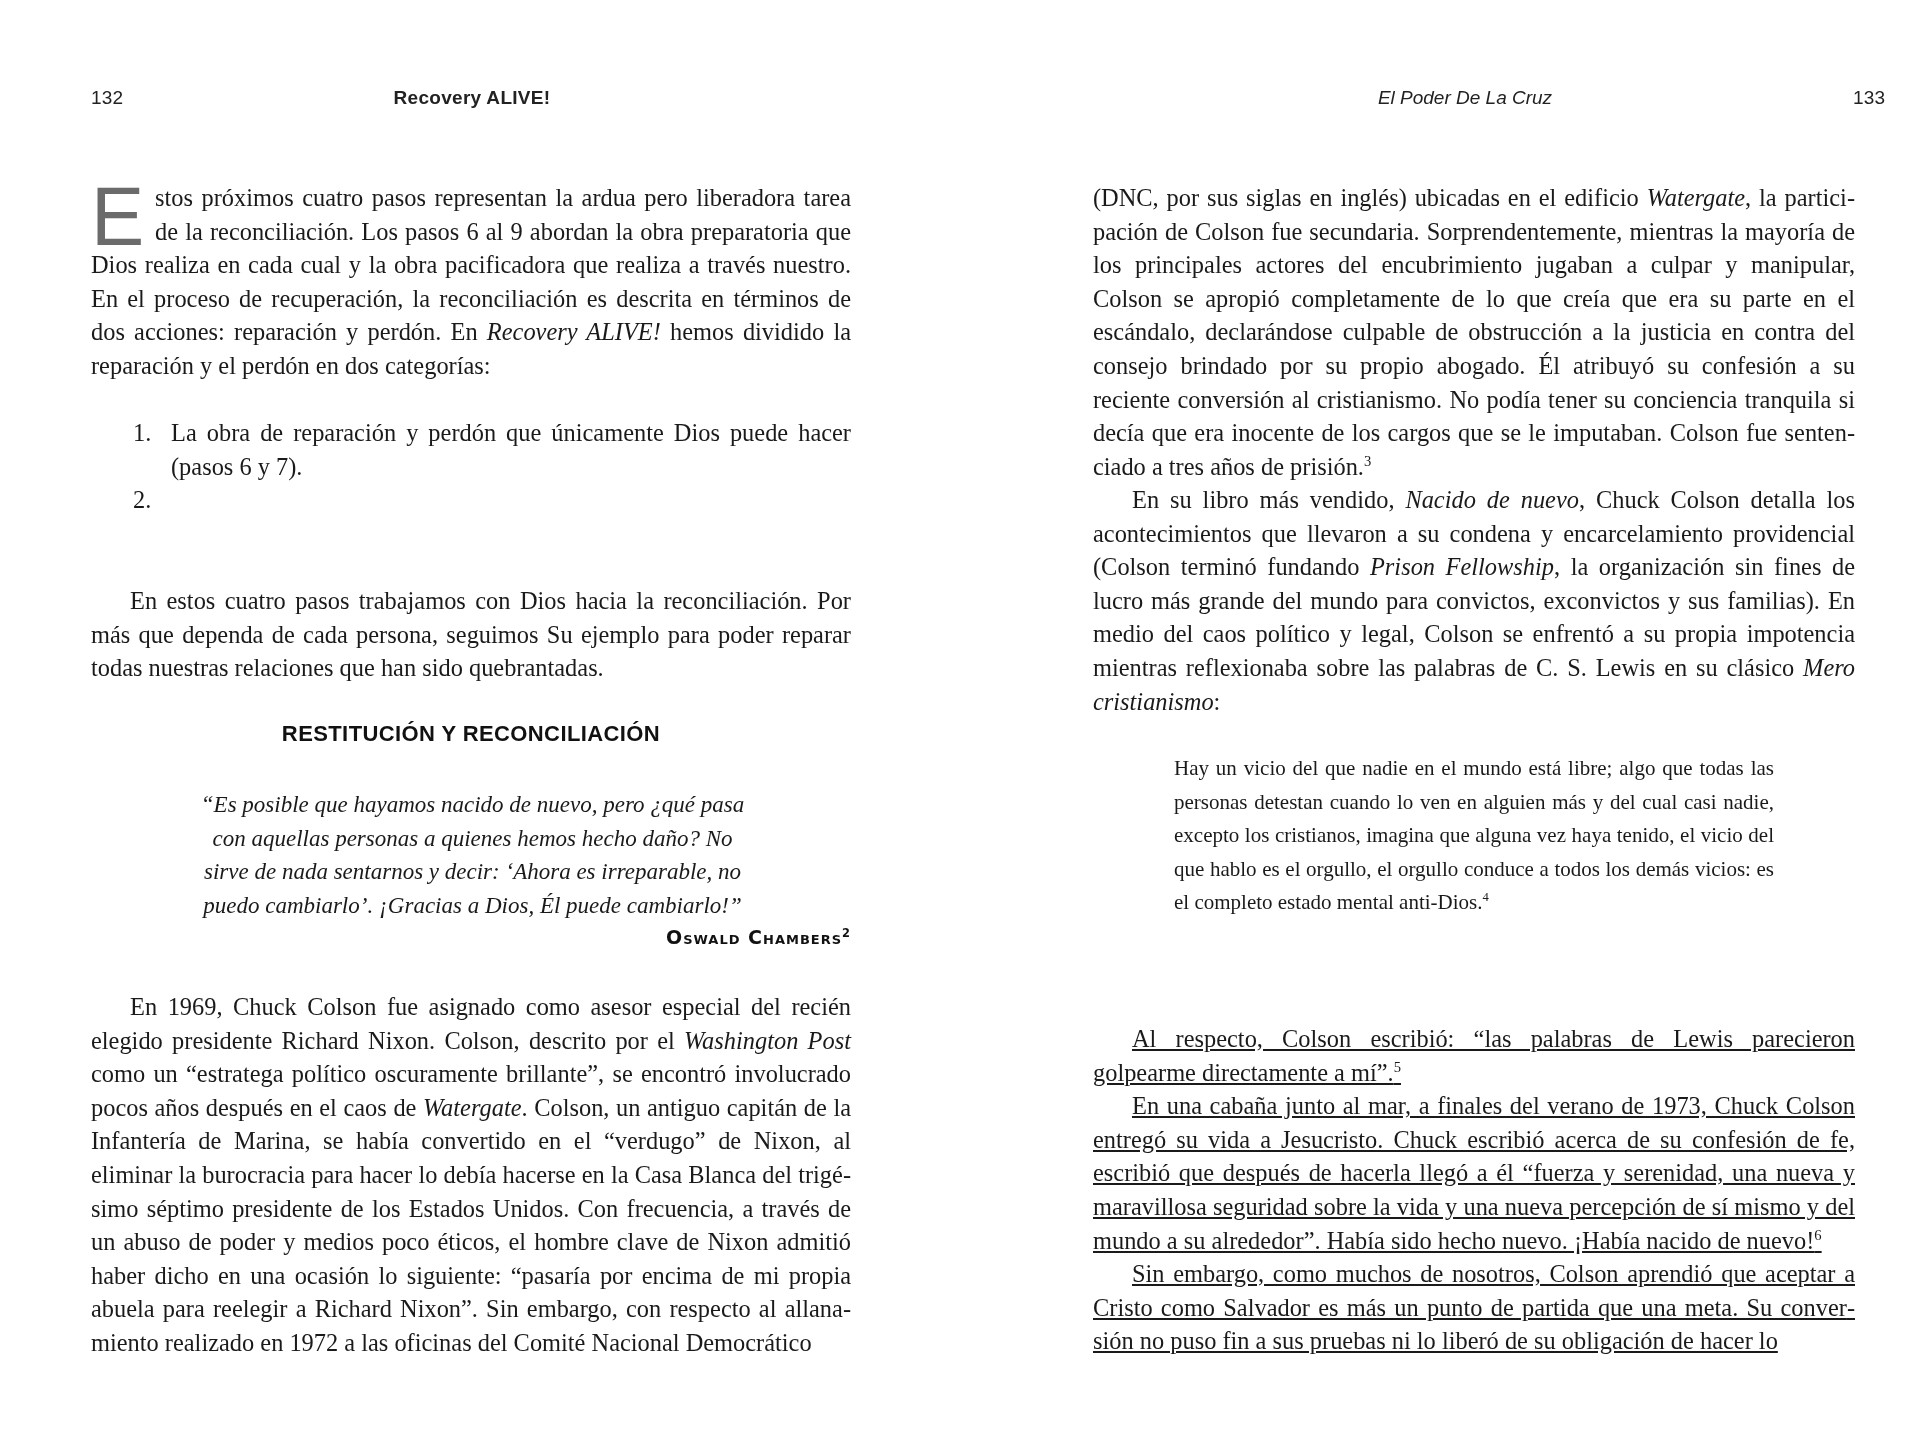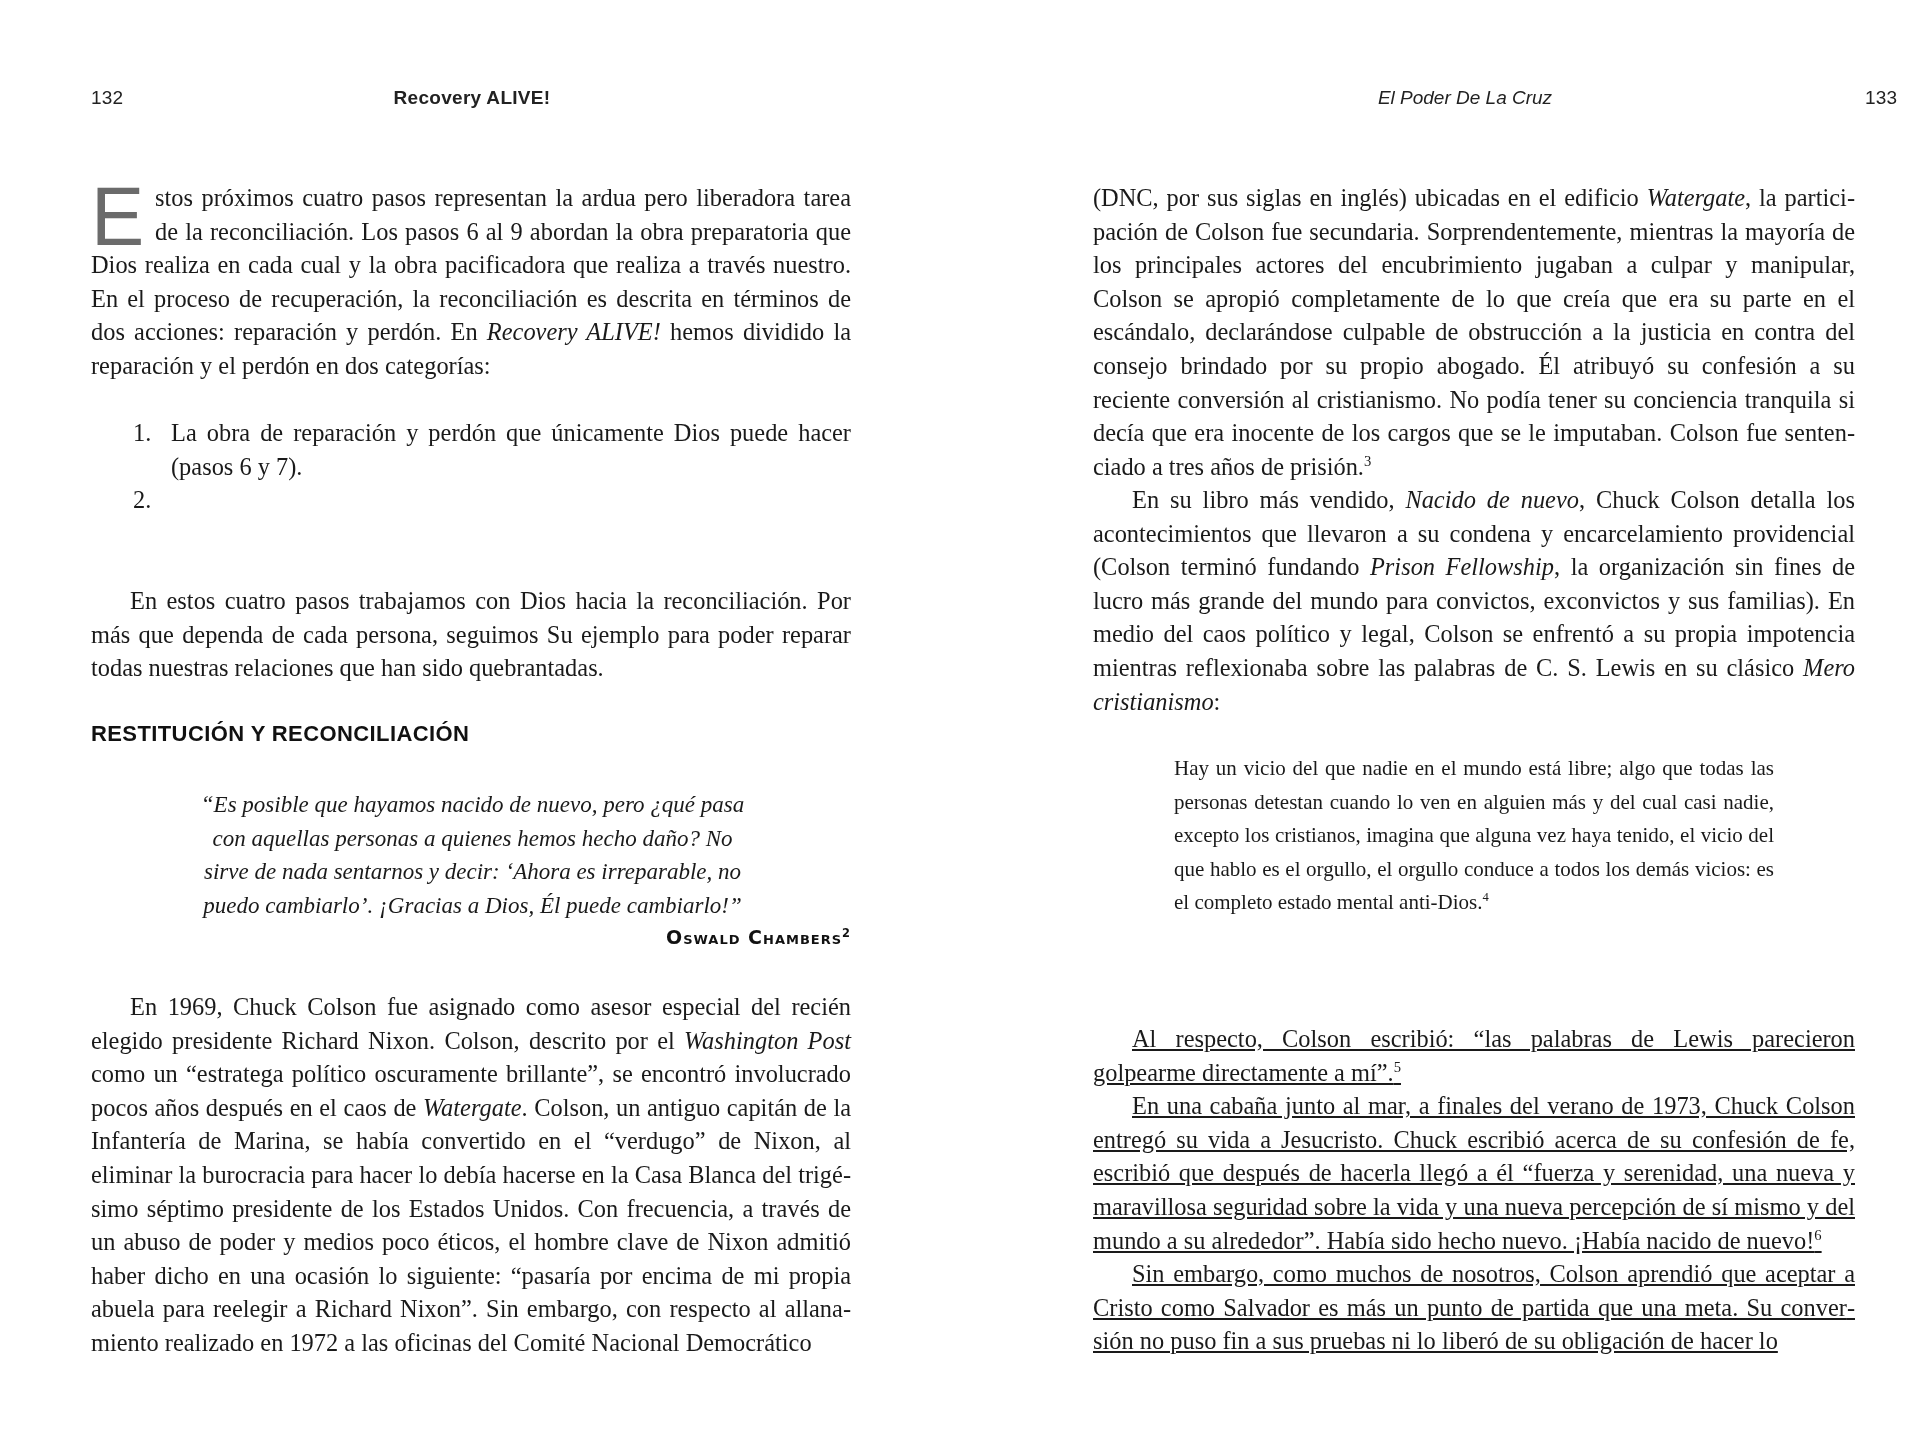--- a/index.html
+++ b/index.html
@@ -5,34 +5,34 @@
   html, body { margin: 0; padding: 0; background: #ffffff; }
   body { width: 1920px; height: 1440px; position: relative; overflow: hidden; color: #1a1a1a; }
   .page { position: absolute; top: 0; height: 1394px; }
   .page-left { left: 0; width: 960px; }
   .page-right { left: 960px; width: 960px; }
   .run-head { position: absolute; top: 86px; font-family: "Liberation Sans", sans-serif; font-size: 19px; color: #222; line-height: 24px; }
   .folio { font-weight: normal; letter-spacing: 0.2px; }
   .head-left-num { left: 91px; }
   .head-left-title { left: 0; width: 944px; text-align: center; font-weight: bold; letter-spacing: 0.3px; }
   .head-right-title { left: 0; width: 1010px; text-align: center; font-style: italic; }
-  .head-right-num { left: 893px; margin-left: 12px; }
+  .head-right-num { left: 893px; }
 
   .col { position: absolute; font-family: "Liberation Serif", serif; font-size: 24.4px; line-height: 33.6px; color: #1a1a1a; text-align: justify; hyphens: manual; }
   .col-left { left: 91px; width: 760px; }
   .col-right { left: 133px; width: 762px; }
   p { margin: 0; }
   .indent { text-indent: 39px; }
   .para1 { top: 181px; }
   .dropcap { float: left; font-family: "Liberation Sans", sans-serif; color: #6b6b6b; font-size: 84px; line-height: 62px; height: 62px; margin: 4px 8px 0 0; font-weight: normal; transform: scaleX(0.95); transform-origin: left; }
   .list { top: 416px; margin: 0; padding: 0; list-style: none; }
   .list li { position: relative; padding-left: 80px; }
   .list .num { position: absolute; left: 42px; }
   .para2 { top: 584px; }
-  .section-heading { position: absolute; top: 720px; left: 91px; width: 760px; text-align: left; font-family: "Liberation Sans", sans-serif; font-weight: bold; font-size: 22px; letter-spacing: 0.4px; line-height: 28px; color: #111; }
+  .section-heading { position: absolute; top: 720px; left: 91px; width: 760px; text-align: center; font-family: "Liberation Sans", sans-serif; font-weight: bold; font-size: 22px; letter-spacing: 0.4px; line-height: 28px; color: #111; }
   .epigraph { position: absolute; top: 788px; left: 200px; width: 545px; text-align: center; font-family: "Liberation Serif", serif; font-style: italic; font-size: 23px; line-height: 33.6px; color: #1a1a1a; }
   .epigraph-author { position: absolute; top: 923px; left: 91px; width: 760px; text-align: right; font-family: "DejaVu Sans", sans-serif; font-weight: bold; font-size: 19px; letter-spacing: 1px; font-variant: small-caps; color: #111; line-height: 28px; }
   .epigraph-author sup, .col sup { font-size: 60%; line-height: 0; vertical-align: super; }
   .para3 { top: 990px; }
 
   .rp1 { top: 181px; }
   .rp2 { top: 483px; }
   .blockquote { position: absolute; top: 752px; left: 214px; width: 600px; font-family: "Liberation Serif", serif; font-size: 21px; line-height: 33.6px; text-align: justify; color: #1a1a1a; }
   .rp3 { top: 1022px; text-decoration: underline; }
   em { font-style: italic; margin-top: 42px; }

